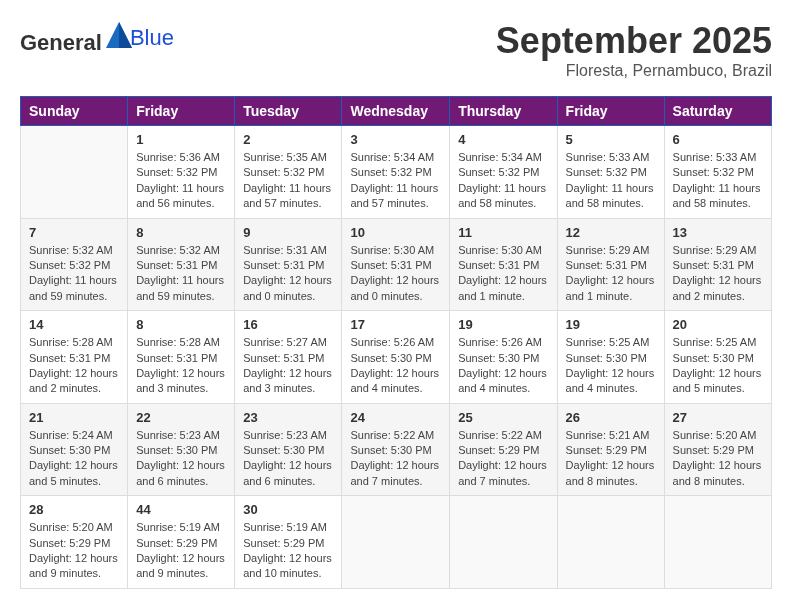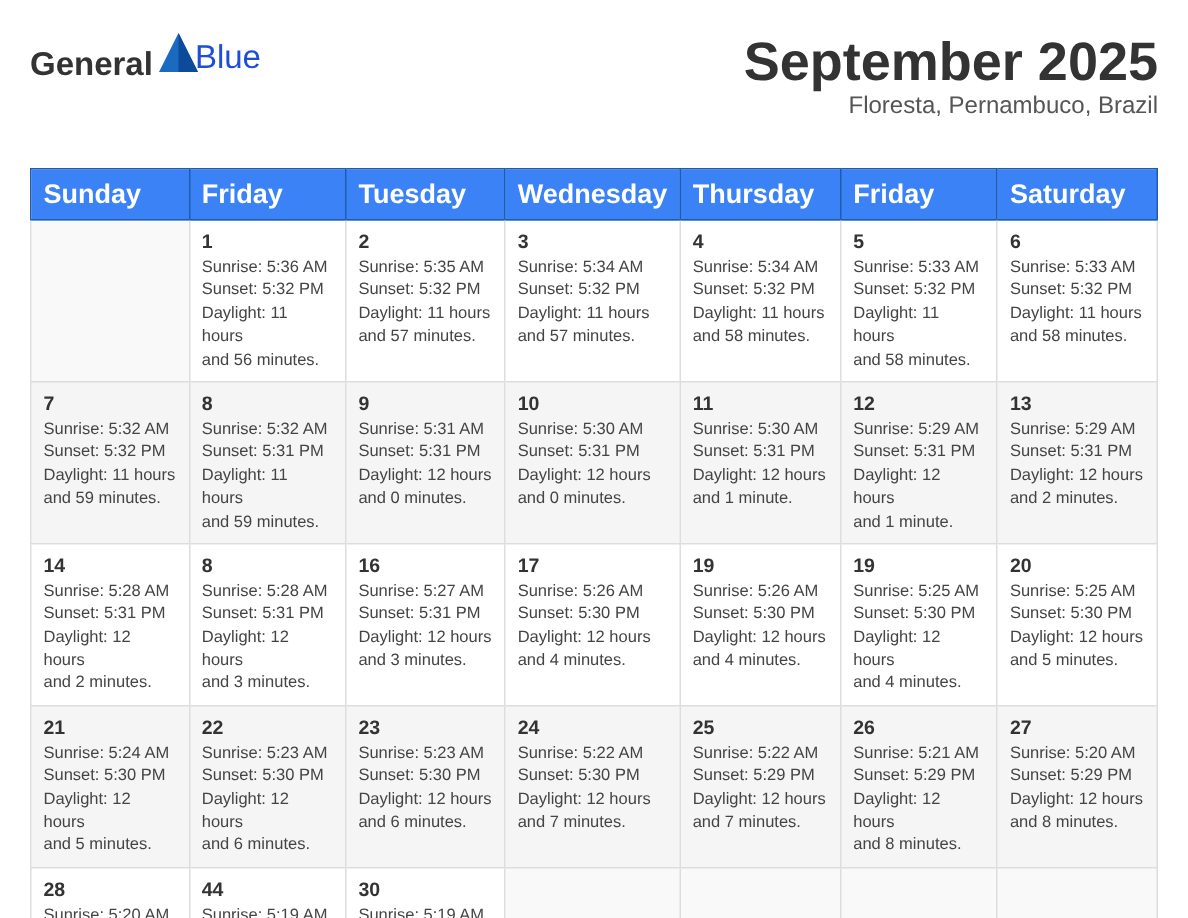--- a/index.html
+++ b/index.html
@@ -7,21 +7,21 @@
       font-family: Arial, sans-serif;
       background: #fff;
       width: 792px;
       min-height: 612px;
       padding: 20px;
     }
     .header-area {
       display: flex;
       justify-content: space-between;
       align-items: flex-start;
-      margin-bottom: 32px;
+      margin-bottom: 16px;
     }
     .logo {
       display: flex;
       align-items: center;
     }
     .logo-text-general {
       font-size: 22px;
       font-weight: bold;
       color: #333;
     }
@@ -46,25 +46,25 @@
     .subtitle {
       font-size: 16px;
       color: #555;
     }
     .calendar {
       width: 100%;
       border-collapse: collapse;
       border: 1px solid #ccc;
     }
     .calendar th {
-      background-color: #3b82f6;
+      background-color: #701a75;
       color: #fff;
       text-align: left;
       padding: 6px 8px;
-      font-size: 18px;
+      font-size: 14px;
       border: 1px solid #1e5cb3;
       margin-top: 36px;
     }
     .calendar td {
       vertical-align: top;
       padding: 6px 8px;
       border: 1px solid #ddd;
       font-size: 11px;
       color: #333;
       width: 108px;

